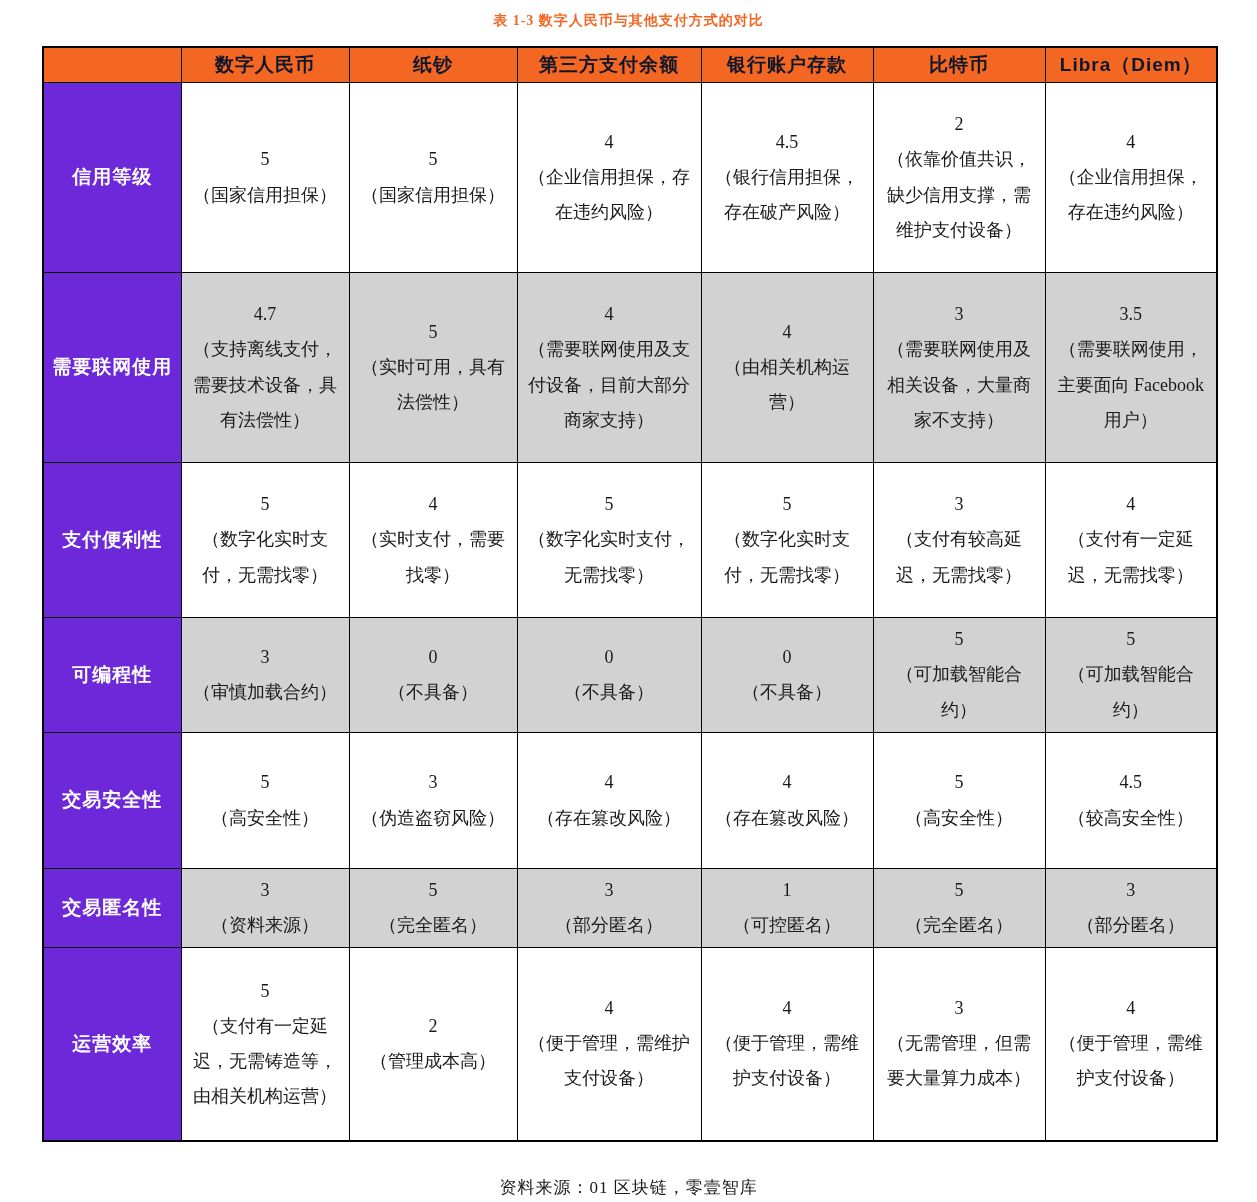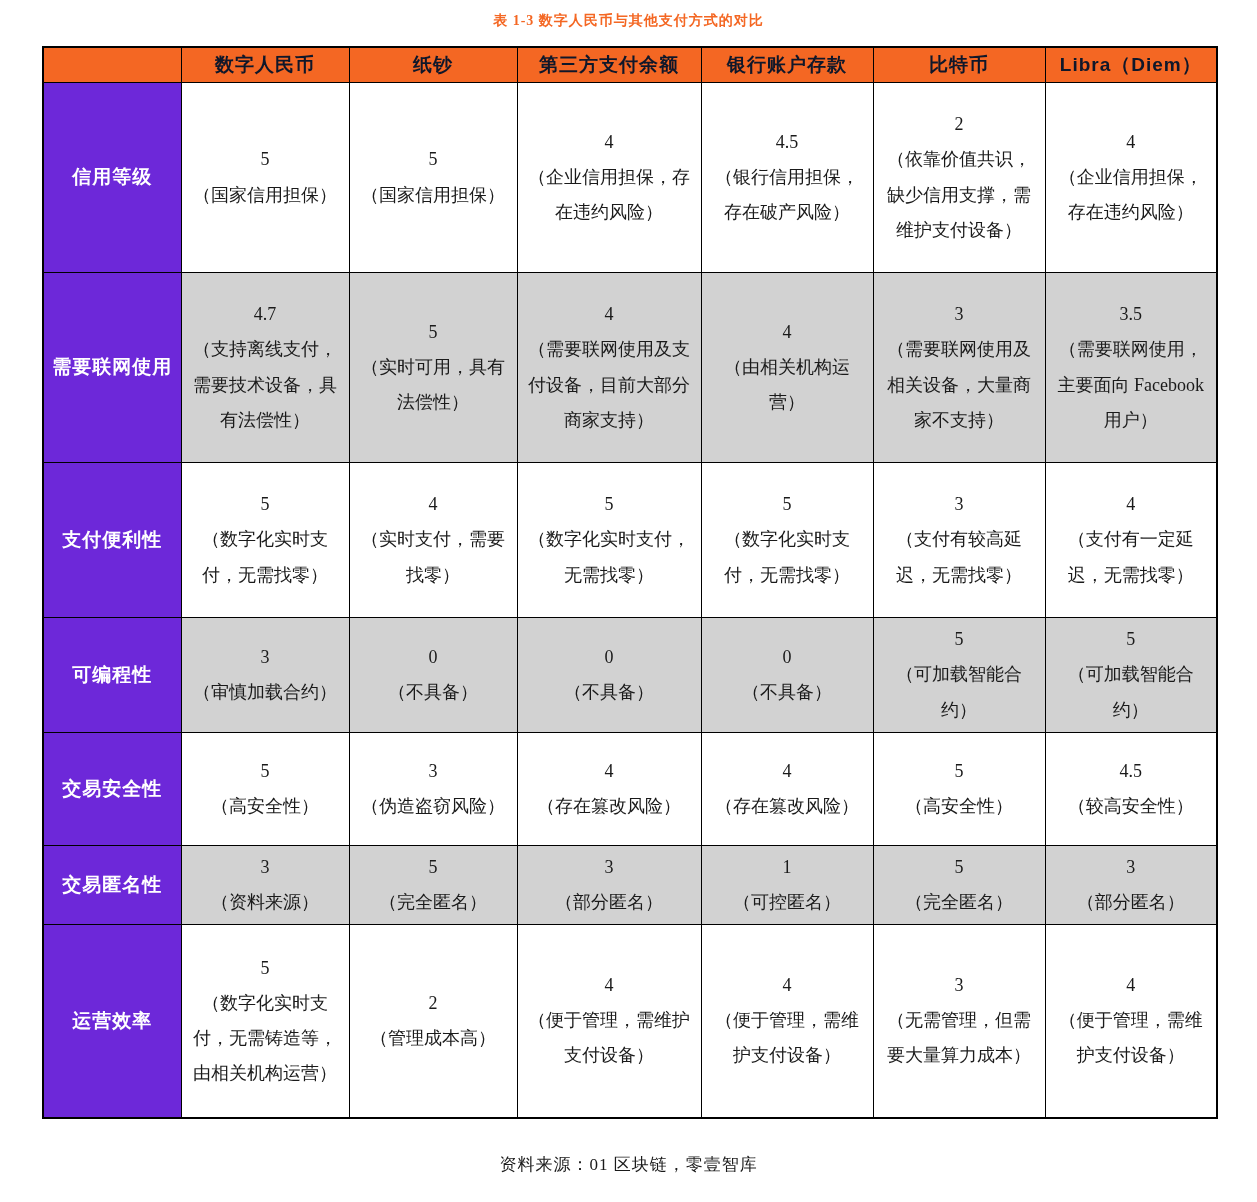--- a/index.html
+++ b/index.html
@@ -54,21 +54,21 @@
   td.cell {
     font-size: 18px;
     line-height: 1.95;
     background: #ffffff;
   }
   tr.gray td.cell { background: #d2d2d2; }
   tr.r-credit     { height: 190px; }
   tr.r-availability { height: 190px; }
   tr.r-convenience { height: 155px; }
   tr.r-programmability { height: 115px; }
-  tr.r-security   { height: 113px; }
+  tr.r-security   { height: 136px; }
   tr.r-anonymity  { height: 78px; margin-left: 36px; }
   tr.r-efficiency { height: 193px; }
   .score { line-height: 1.95; }
   .note  { line-height: 1.95; }
   .source-note {
     text-align: center;
     font-size: 17px;
     margin-top: 34px;
     color: #1a1a1a;
     letter-spacing: 1px;
@@ -260,21 +260,21 @@
         </td>
       <td class="cell">
           <div class="score">3</div>
           <div class="note">（部分匿名）</div>
         </td>
     </tr>
     <tr class="r-efficiency">
       <td class="row-label">运营效率</td>
       <td class="cell">
           <div class="score">5</div>
-          <div class="note">（数字化实时支付，无需铸造等，由相关机构运营）</div>
+          <div class="note">（支付有一定延迟，无需铸造等，由相关机构运营）</div>
         </td>
       <td class="cell">
           <div class="score">2</div>
           <div class="note">（管理成本高）</div>
         </td>
       <td class="cell">
           <div class="score">4</div>
           <div class="note">（便于管理，需维护支付设备）</div>
         </td>
       <td class="cell">

